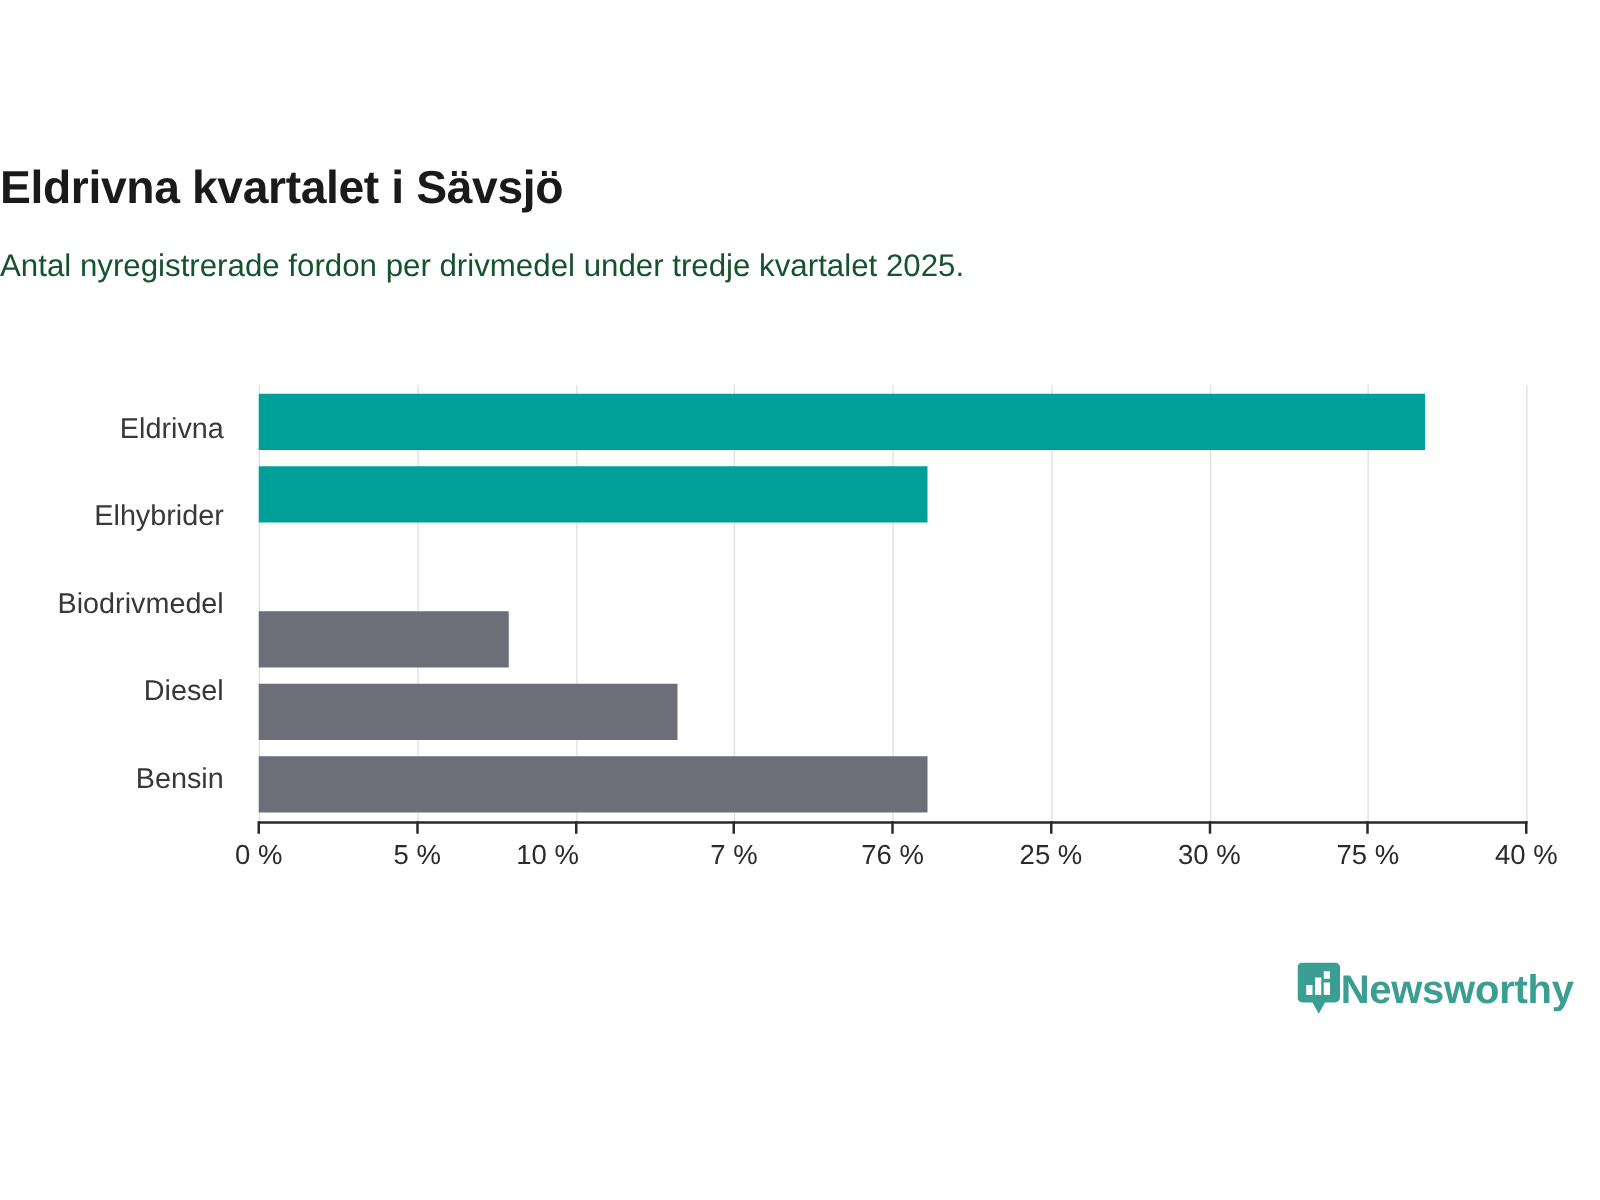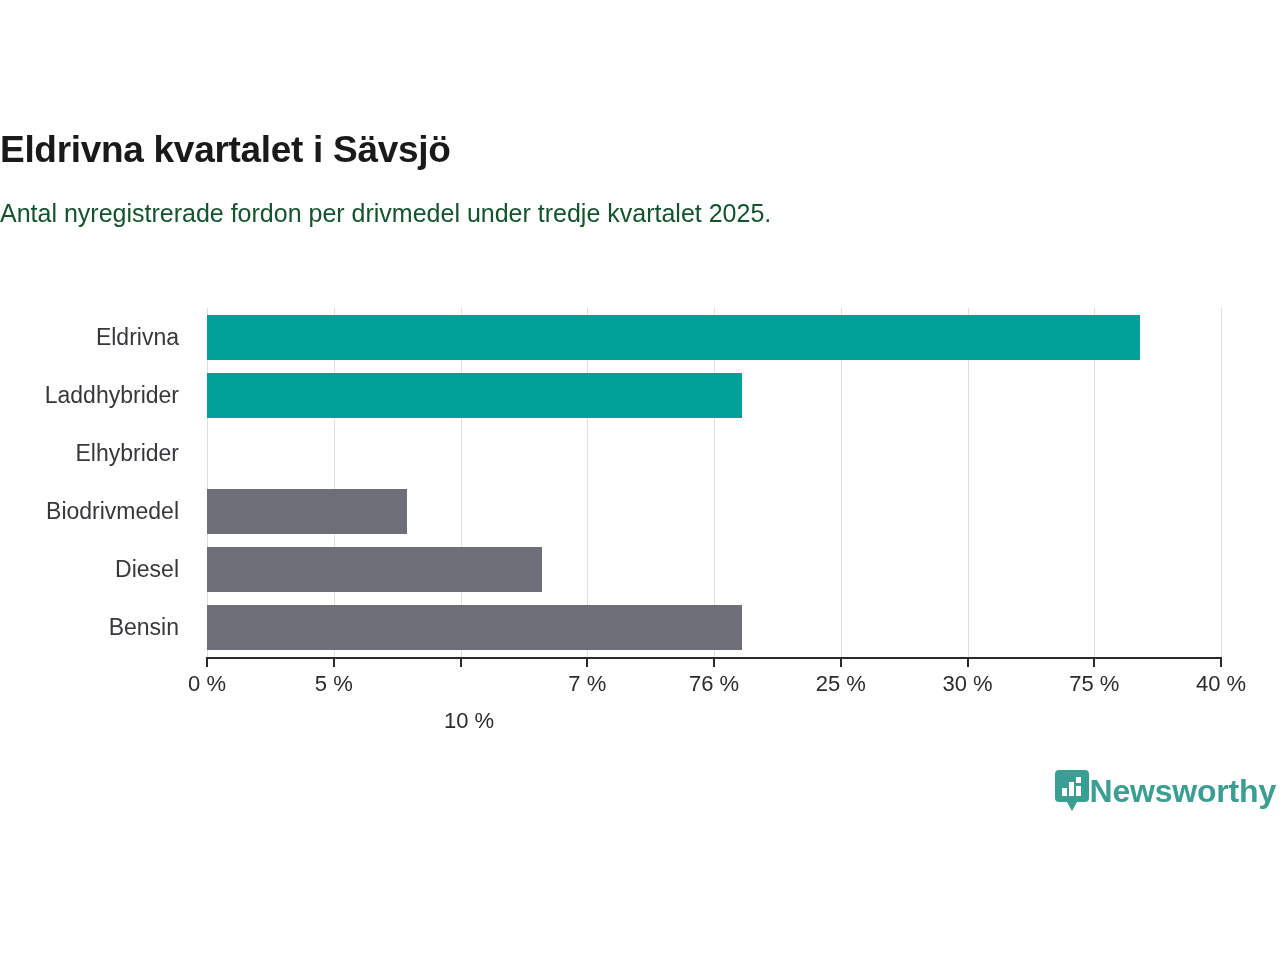--- a/index.html
+++ b/index.html
@@ -133,21 +133,21 @@
     top: 371px;
     font-size: 22px;
     color: #2b2b2b;
     transform: translateX(-50%);
     white-space: nowrap;
   }
 
   
   .logo {
     position: absolute;
-    right: 4px;
+    right: 21px;
     top: 770px;
     display: flex;
     align-items: center;
     gap: 1px;
   }
   .logo-mark {
     width: 34px;
     height: 42px;
     display: block;
   }
@@ -166,21 +166,20 @@
 
   <div class="header">
     <h1 class="chart-title">Eldrivna kvartalet i Sävsjö</h1>
     <p class="chart-subtitle">Antal nyregistrerade fordon per drivmedel under tredje kvartalet 2025.</p>
   </div>
 
   <div class="chart-wrap">
 
     <div class="ylabels">
       <div class="ylabel">Eldrivna</div>
-      <div class="ylabel">Laddhybrider</div>
       <div class="ylabel">Elhybrider</div>
       <div class="ylabel">Biodrivmedel</div>
       <div class="ylabel">Diesel</div>
       <div class="ylabel">Bensin</div>
     </div>
 
     <div class="plot">
       <div class="gridlines">
           <div class="gridline" style="left: 0px;"></div>
           <div class="gridline" style="left: 126.75px;"></div>
@@ -214,21 +213,21 @@
       </div>
     </div>
 
     <div class="xaxis-line"></div>
     <div id="xaxis-ticks">
         <div class="xtick" style="left: 206px;"></div>
         <div class="xtick-label" style="left: 207px;">0 %</div>
         <div class="xtick" style="left: 332.75px;"></div>
         <div class="xtick-label" style="left: 333.75px;">5 %</div>
         <div class="xtick" style="left: 459.5px;"></div>
-        <div class="xtick-label" style="left: 469px; margin-top: 37px;">10 %</div>
+        <div class="xtick-label" style="left: 438px;">10 %</div>
         <div class="xtick" style="left: 586.25px;"></div>
         <div class="xtick-label" style="left: 587.25px;">7 %</div>
         <div class="xtick" style="left: 713px;"></div>
         <div class="xtick-label" style="left: 714px;">76 %</div>
         <div class="xtick" style="left: 839.75px;"></div>
         <div class="xtick-label" style="left: 840.75px;">25 %</div>
         <div class="xtick" style="left: 966.5px;"></div>
         <div class="xtick-label" style="left: 967.5px;">30 %</div>
         <div class="xtick" style="left: 1093.25px;"></div>
         <div class="xtick-label" style="left: 1094.25px;">75 %</div>

